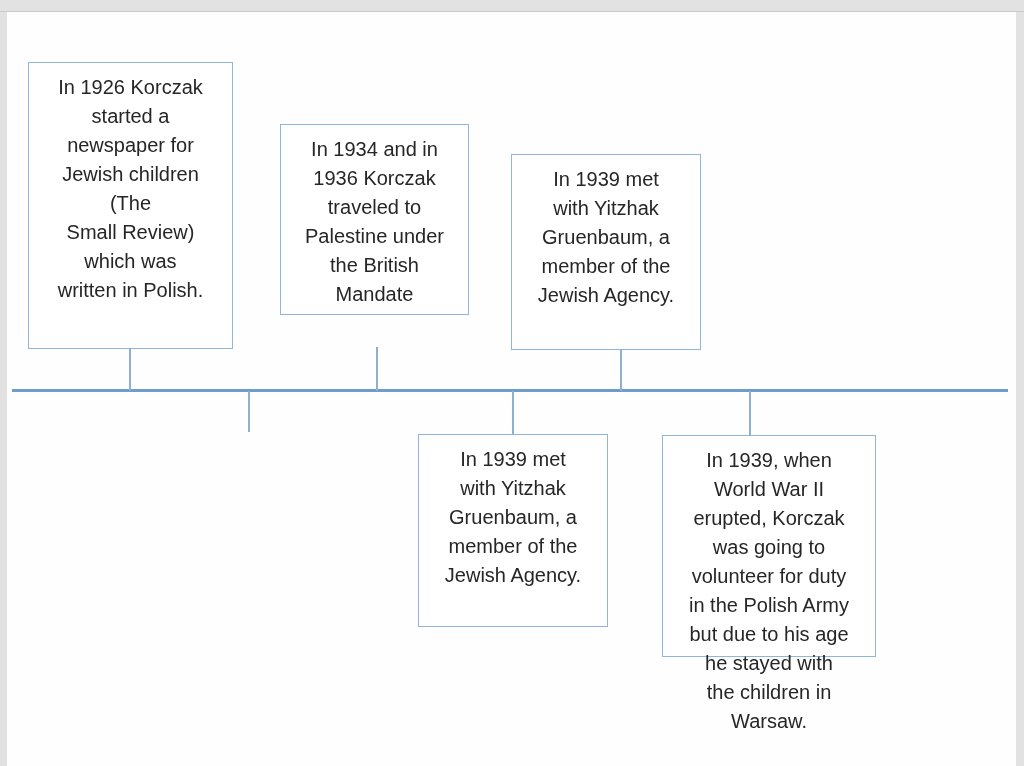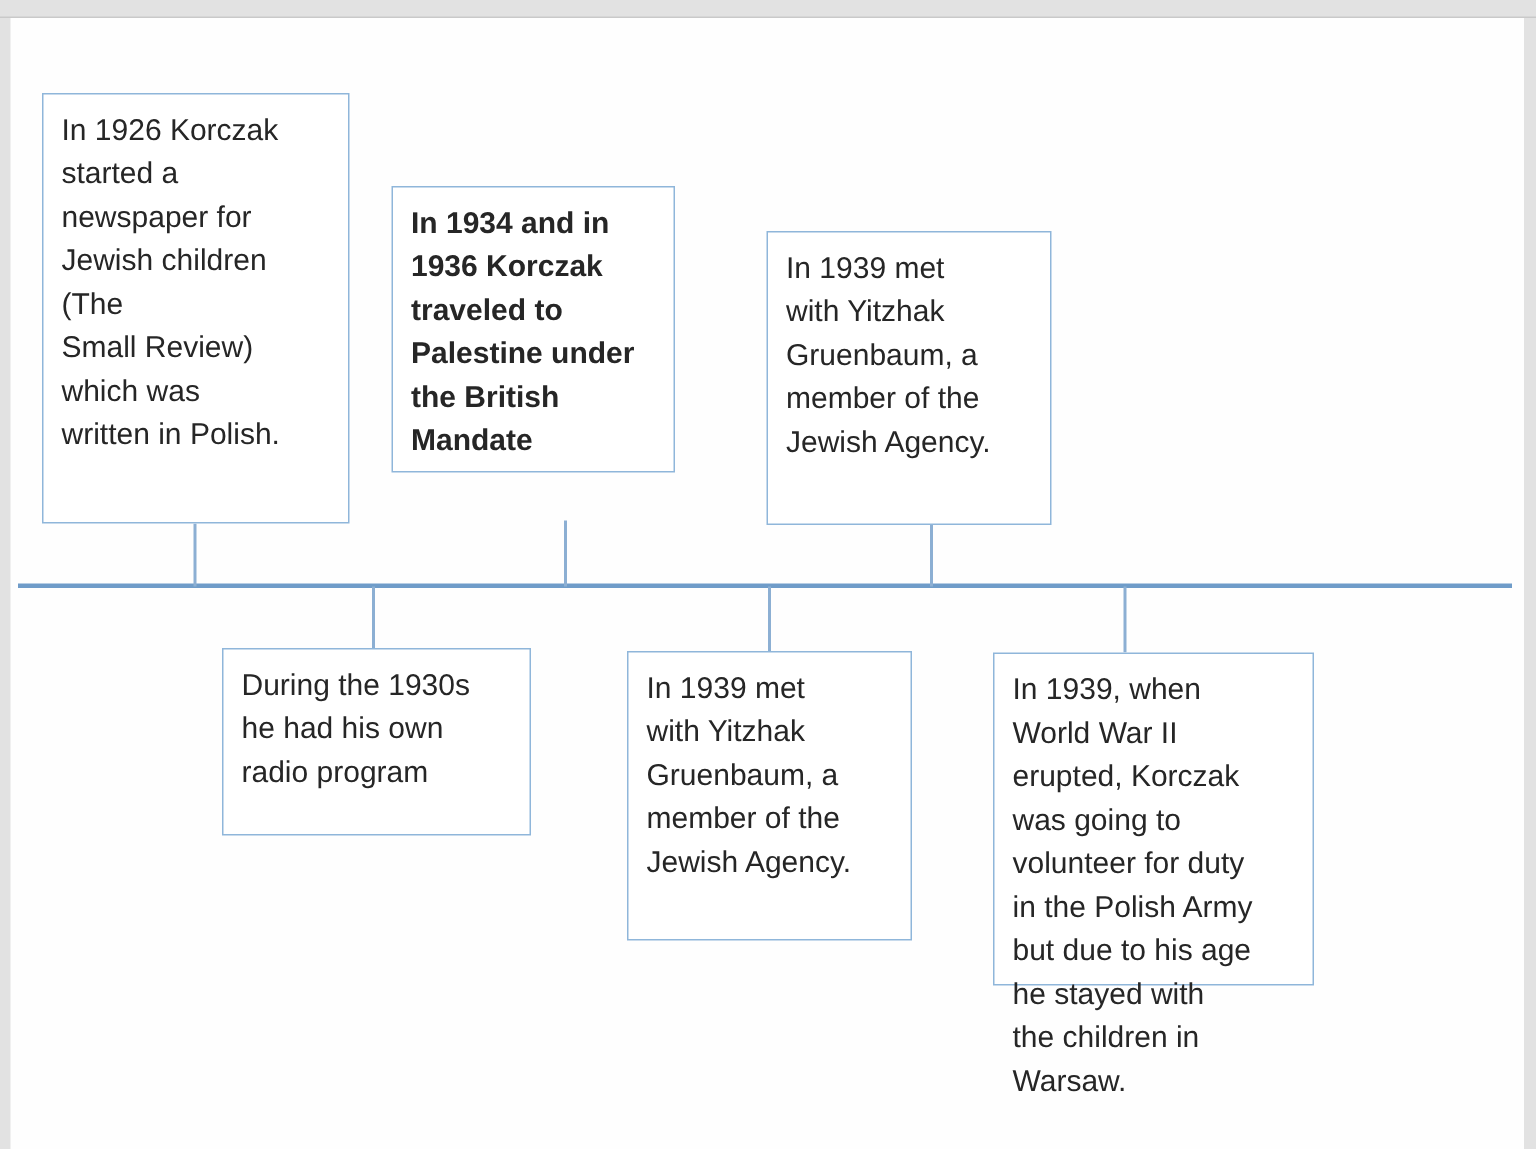--- a/index.html
+++ b/index.html
@@ -24,21 +24,21 @@
   .event-box{
     position:absolute;box-sizing:border-box;
     background:var(--box_fill,#fff);
     border:1.5px solid var(--box_border,#8fb6da);
   }
   .box-text{
     box-sizing:border-box;width:100%;height:100%;
     padding:10px 12px;
     color:var(--text,#262626);
     font-size:20px;line-height:29px;
-    text-align:left;white-space:pre-line;
+    text-align:center;white-space:pre-line;
   }
   .axis{
     position:absolute;height:3px;
     background:var(--timeline_line,#6f9cc9);
   }
   .connector{
     position:absolute;width:2px;
     background:var(--connector,#8cafd3);
   }
 </style>
@@ -65,42 +65,37 @@
     <div class="box-text">In 1926 Korczak
 started a
 newspaper for
 Jewish children
 (The
 Small Review)
 which was
 written in Polish.</div>
   </div>
 
-  <div class="event-box" style="left:261px;top:124px;width:189px;height:191px;font-weight:bold;">
+  <div class="event-box" style="left:280px;top:124px;width:189px;height:191px;">
     <div class="box-text">In 1934 and in
 1936 Korczak
 traveled to
 Palestine under
 the British
 Mandate</div>
   </div>
 
   <div class="event-box" style="left:511px;top:154px;width:190px;height:196px;">
     <div class="box-text">In 1939 met
 with Yitzhak
 Gruenbaum, a
 member of the
 Jewish Agency.</div>
   </div>
 
-  <div class="event-box" style="left:148px;top:432px;width:206px;height:125px;">
-    <div class="box-text">During the 1930s
-he had his own
-radio program</div>
-  </div>
 
   <div class="event-box" style="left:418px;top:434px;width:190px;height:193px;">
     <div class="box-text">In 1939 met
 with Yitzhak
 Gruenbaum, a
 member of the
 Jewish Agency.</div>
   </div>
 
   <div class="event-box" style="left:662px;top:435px;width:214px;height:222px;">

